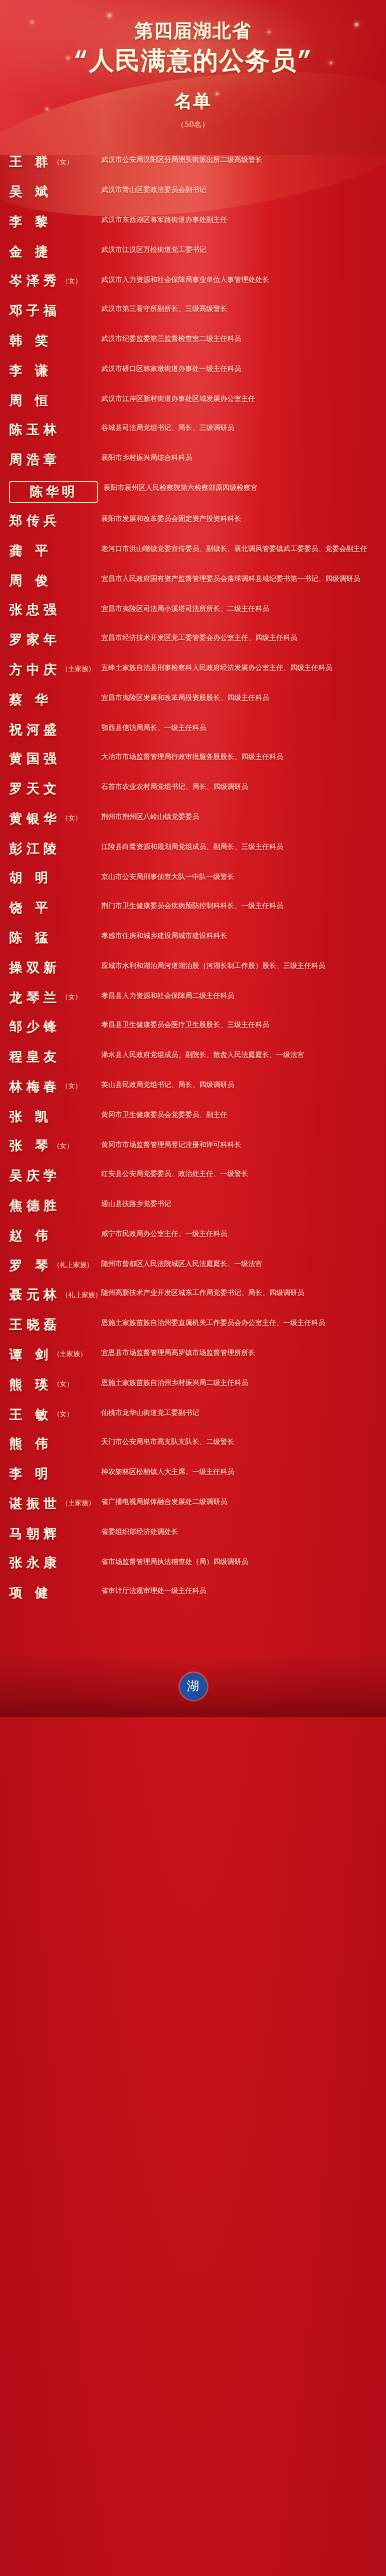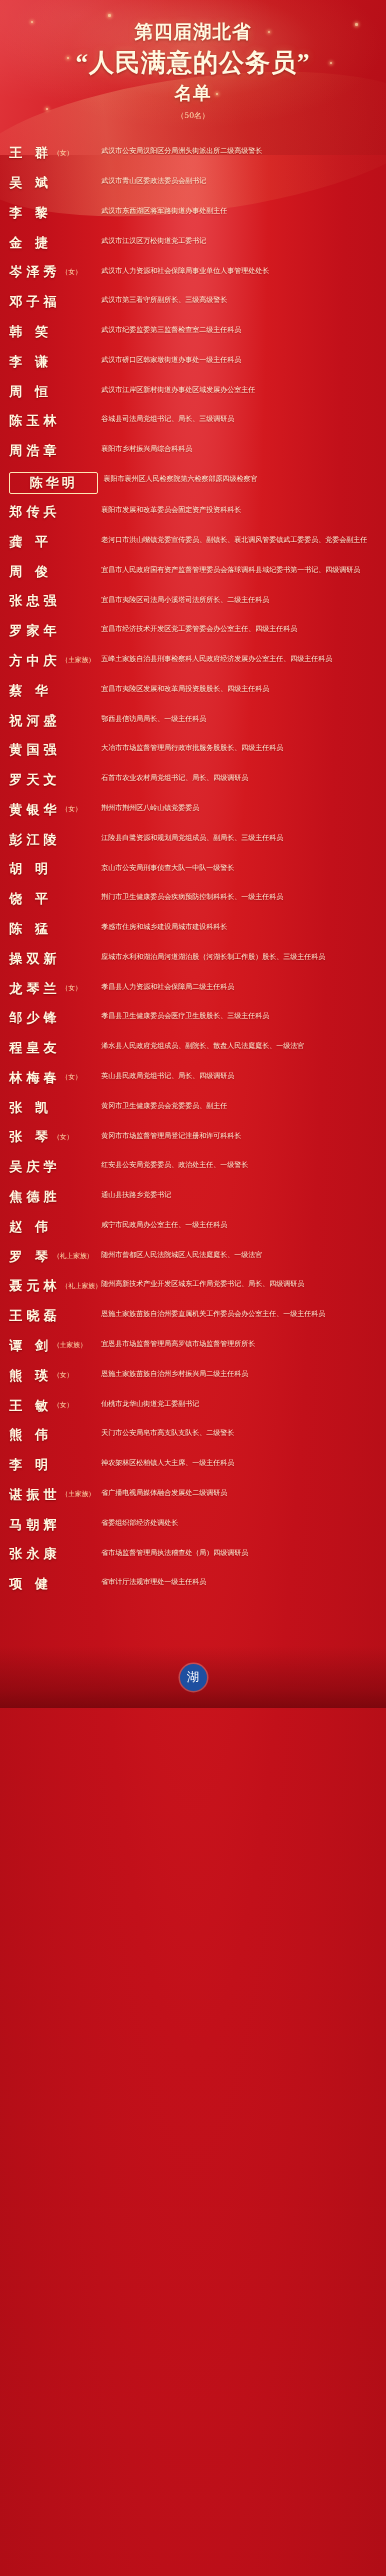--- a/index.html
+++ b/index.html
@@ -34,30 +34,30 @@
   .glow{
     position:absolute;left:0;top:0;width:386px;height:129px;
     background:radial-gradient(ellipse at 50% 35%, rgba(255,230,170,.28) 0%, rgba(255,200,120,.06) 45%, rgba(0,0,0,0) 70%);
     pointer-events:none;
   }
   .sparkles{position:absolute;left:0;top:0;width:386px;height:144px;pointer-events:none;}
   .sp{position:absolute;background:#ffe9b0;border-radius:50%;opacity:.75;box-shadow:0 0 3.1px 1px rgba(255,225,150,.8);}
 
   header{position:relative;z-index:3;padding:20.6px 0 5.2px 0;text-align:center;}
   .t1,.t2,.t3{
-    font-family:Liberation Serif, serif;
+    font-family:Liberation Mono, monospace;
     font-weight:bold;
     color:#fff8e0;
     letter-spacing:1px;
     text-shadow:0 1px 3.1px rgba(100,0,0,.55), 0 0 7.2px rgba(255,200,120,.35);
     line-height:1.25;
   }
   .t1{font-size:18.5px;}
   .t2{font-size:25px;margin-top:3.1px;}
-  .t3{font-size:17.5px;margin-top:5px;}
+  .t3{font-size:17.5px;margin-top:14px;}
   .count{
     margin-top:6.2px;color:#ffe3b3;font-size:7.7px;font-family:"DejaVu Serif", serif;
   }
 
   .list{position:relative;z-index:3;margin:13.4px 0 0 0;padding:0 0 46px 0;}
   .row{
     display:flex;
     align-items:flex-start;
     padding:4.6px 11.3px 4.6px 9.3px;
     min-height:20.6px;

